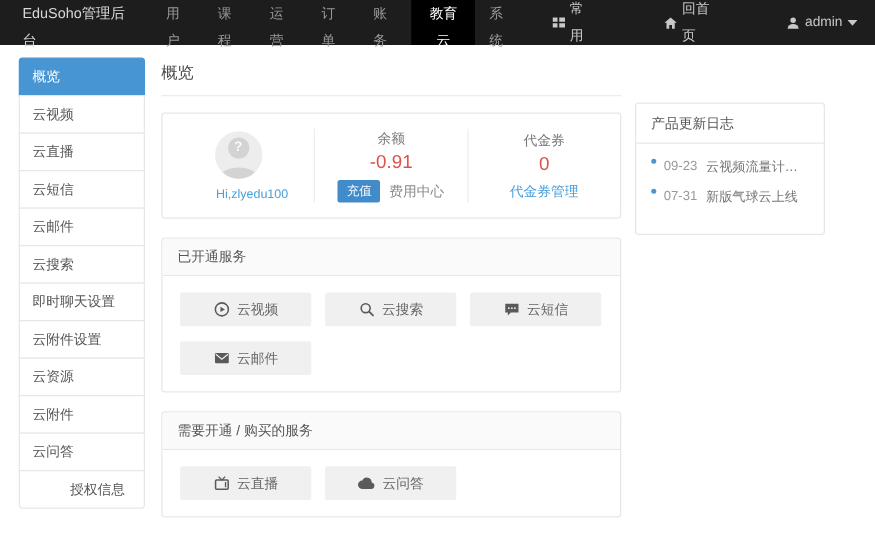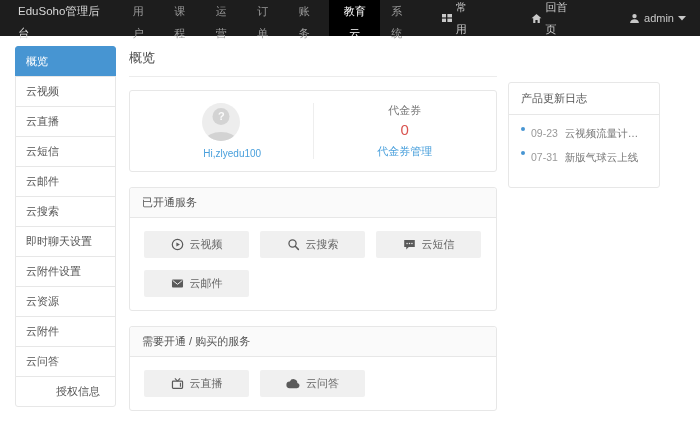--- a/index.html
+++ b/index.html
@@ -142,20 +142,28 @@
     <div class="page-title">概览</div>
 
     <div class="account-card">
       <div class="acct-col sep">
         <div class="avatar">
           <div class="avatar-head">?</div>
           <div class="avatar-shoulders"></div>
         </div>
         <div class="greeting">Hi,zlyedu100</div>
       </div>
+      <div class="acct-col sep">
+        <div class="metric-label">余额</div>
+        <div class="metric-value">-0.91</div>
+        <div class="acct-actions">
+          <button class="recharge-btn">充值</button>
+          <span class="billing-link">费用中心</span>
+        </div>
+      </div>
       <div class="acct-col">
         <div class="metric-label">代金券</div>
         <div class="metric-value">0</div>
         <span class="manage-link">代金券管理</span>
       </div>
     </div>
 
     <div class="panel">
       <div class="panel-heading">已开通服务</div>
       <div class="panel-body">

